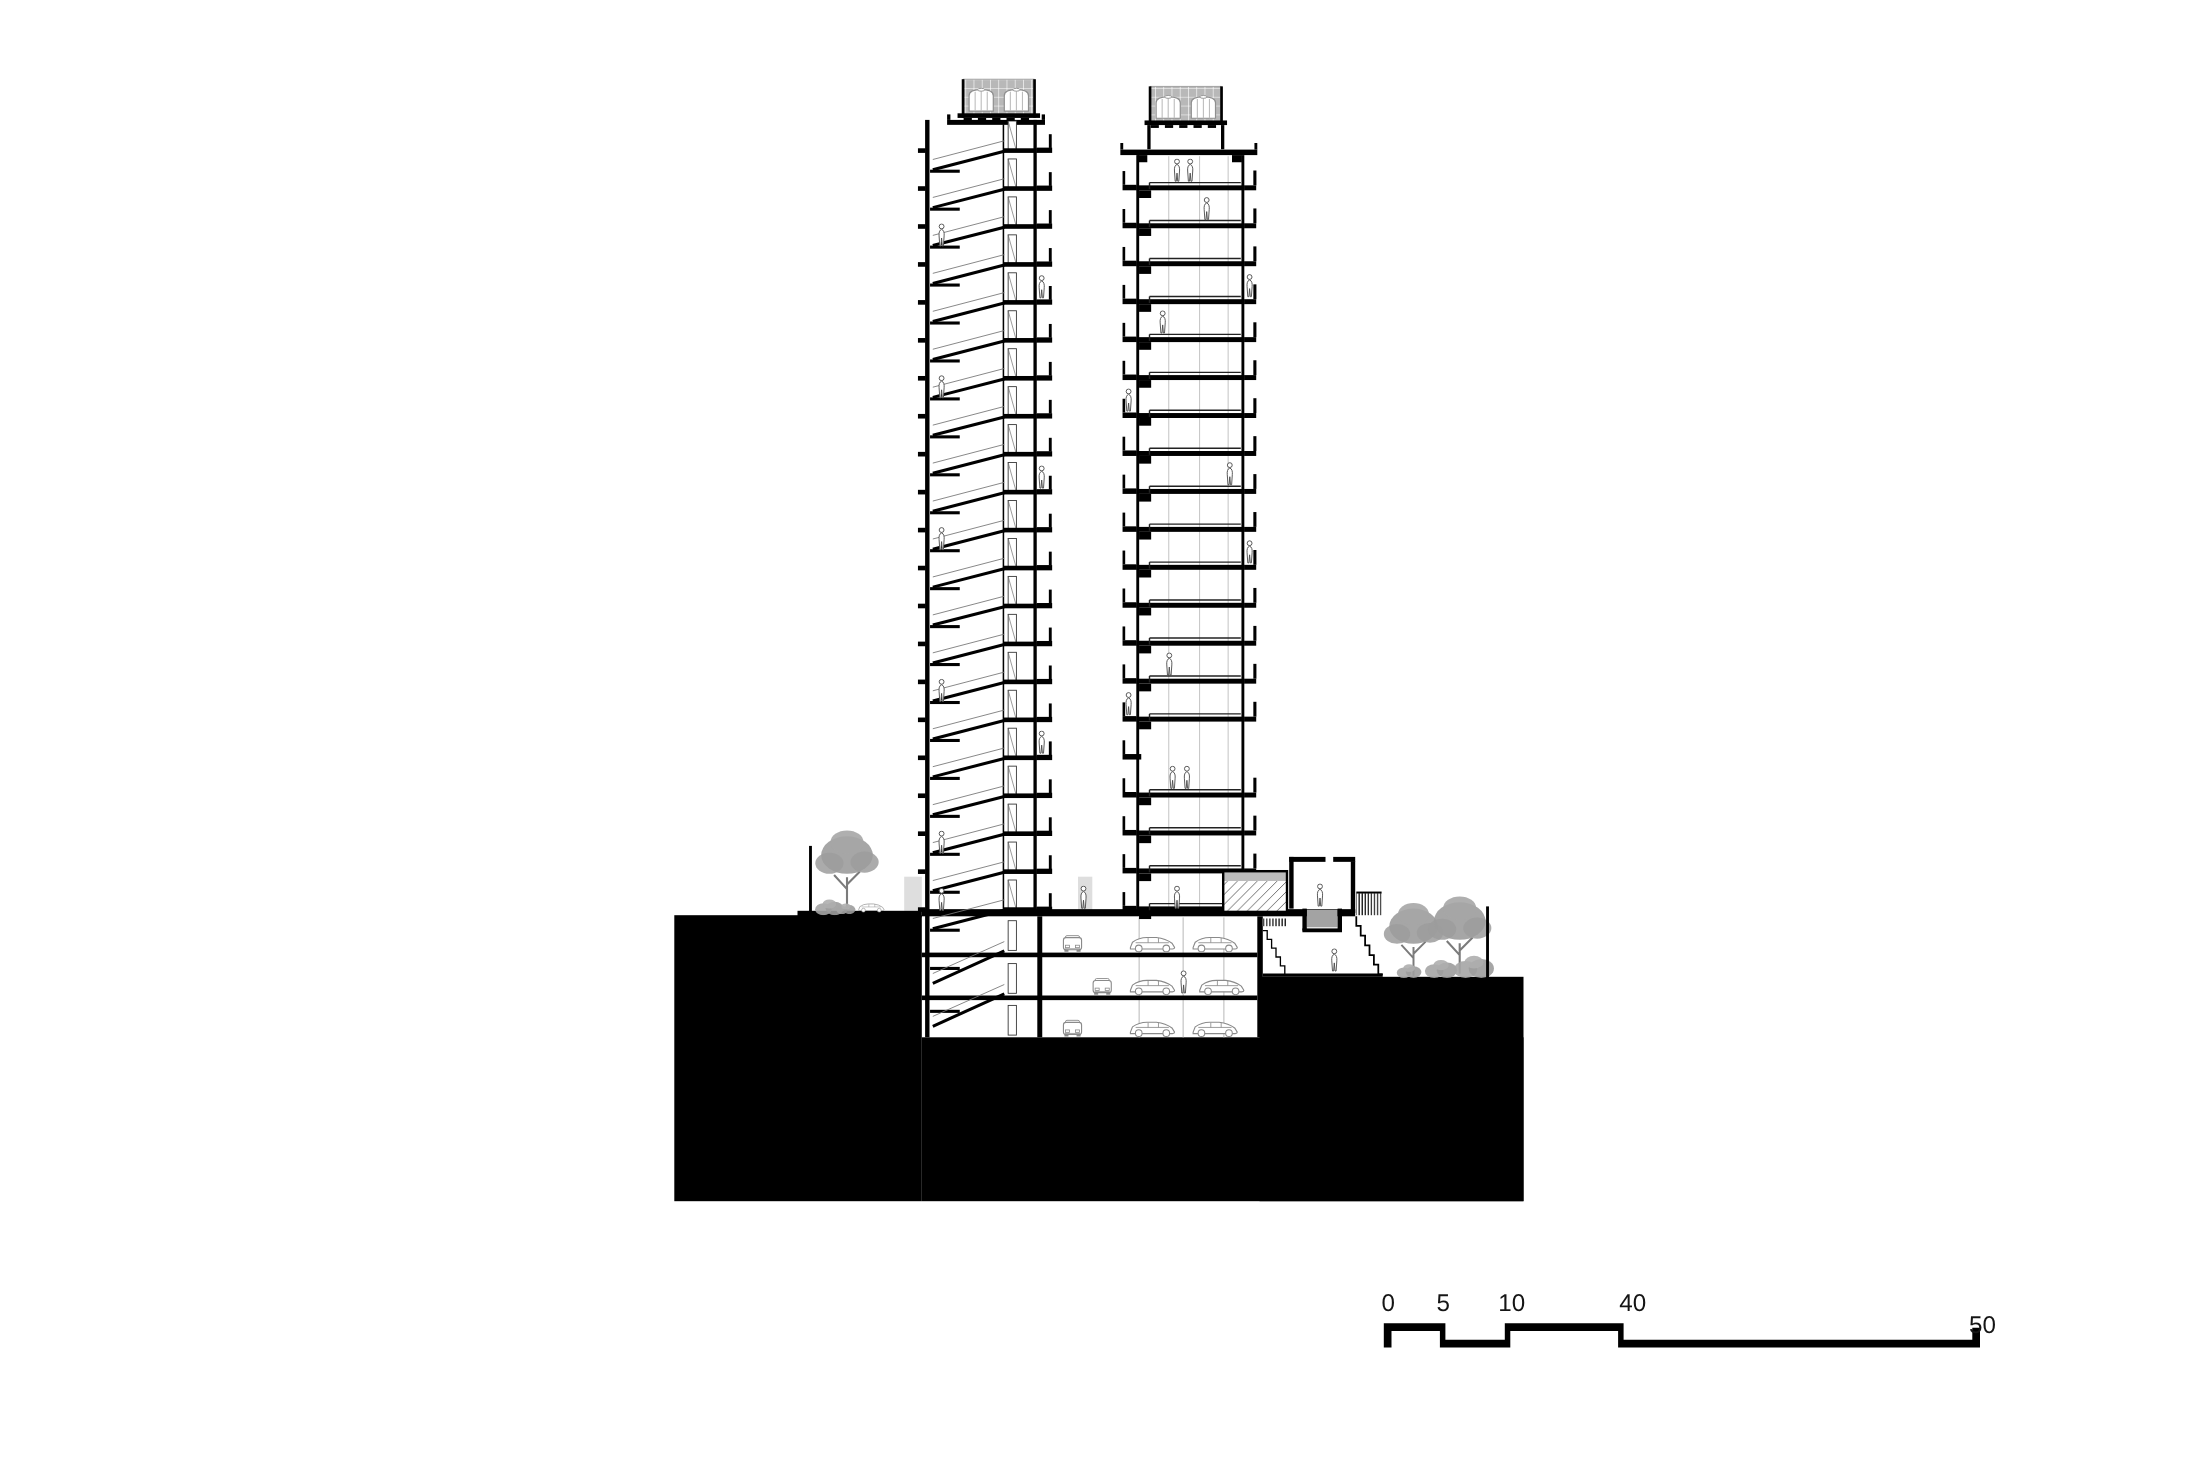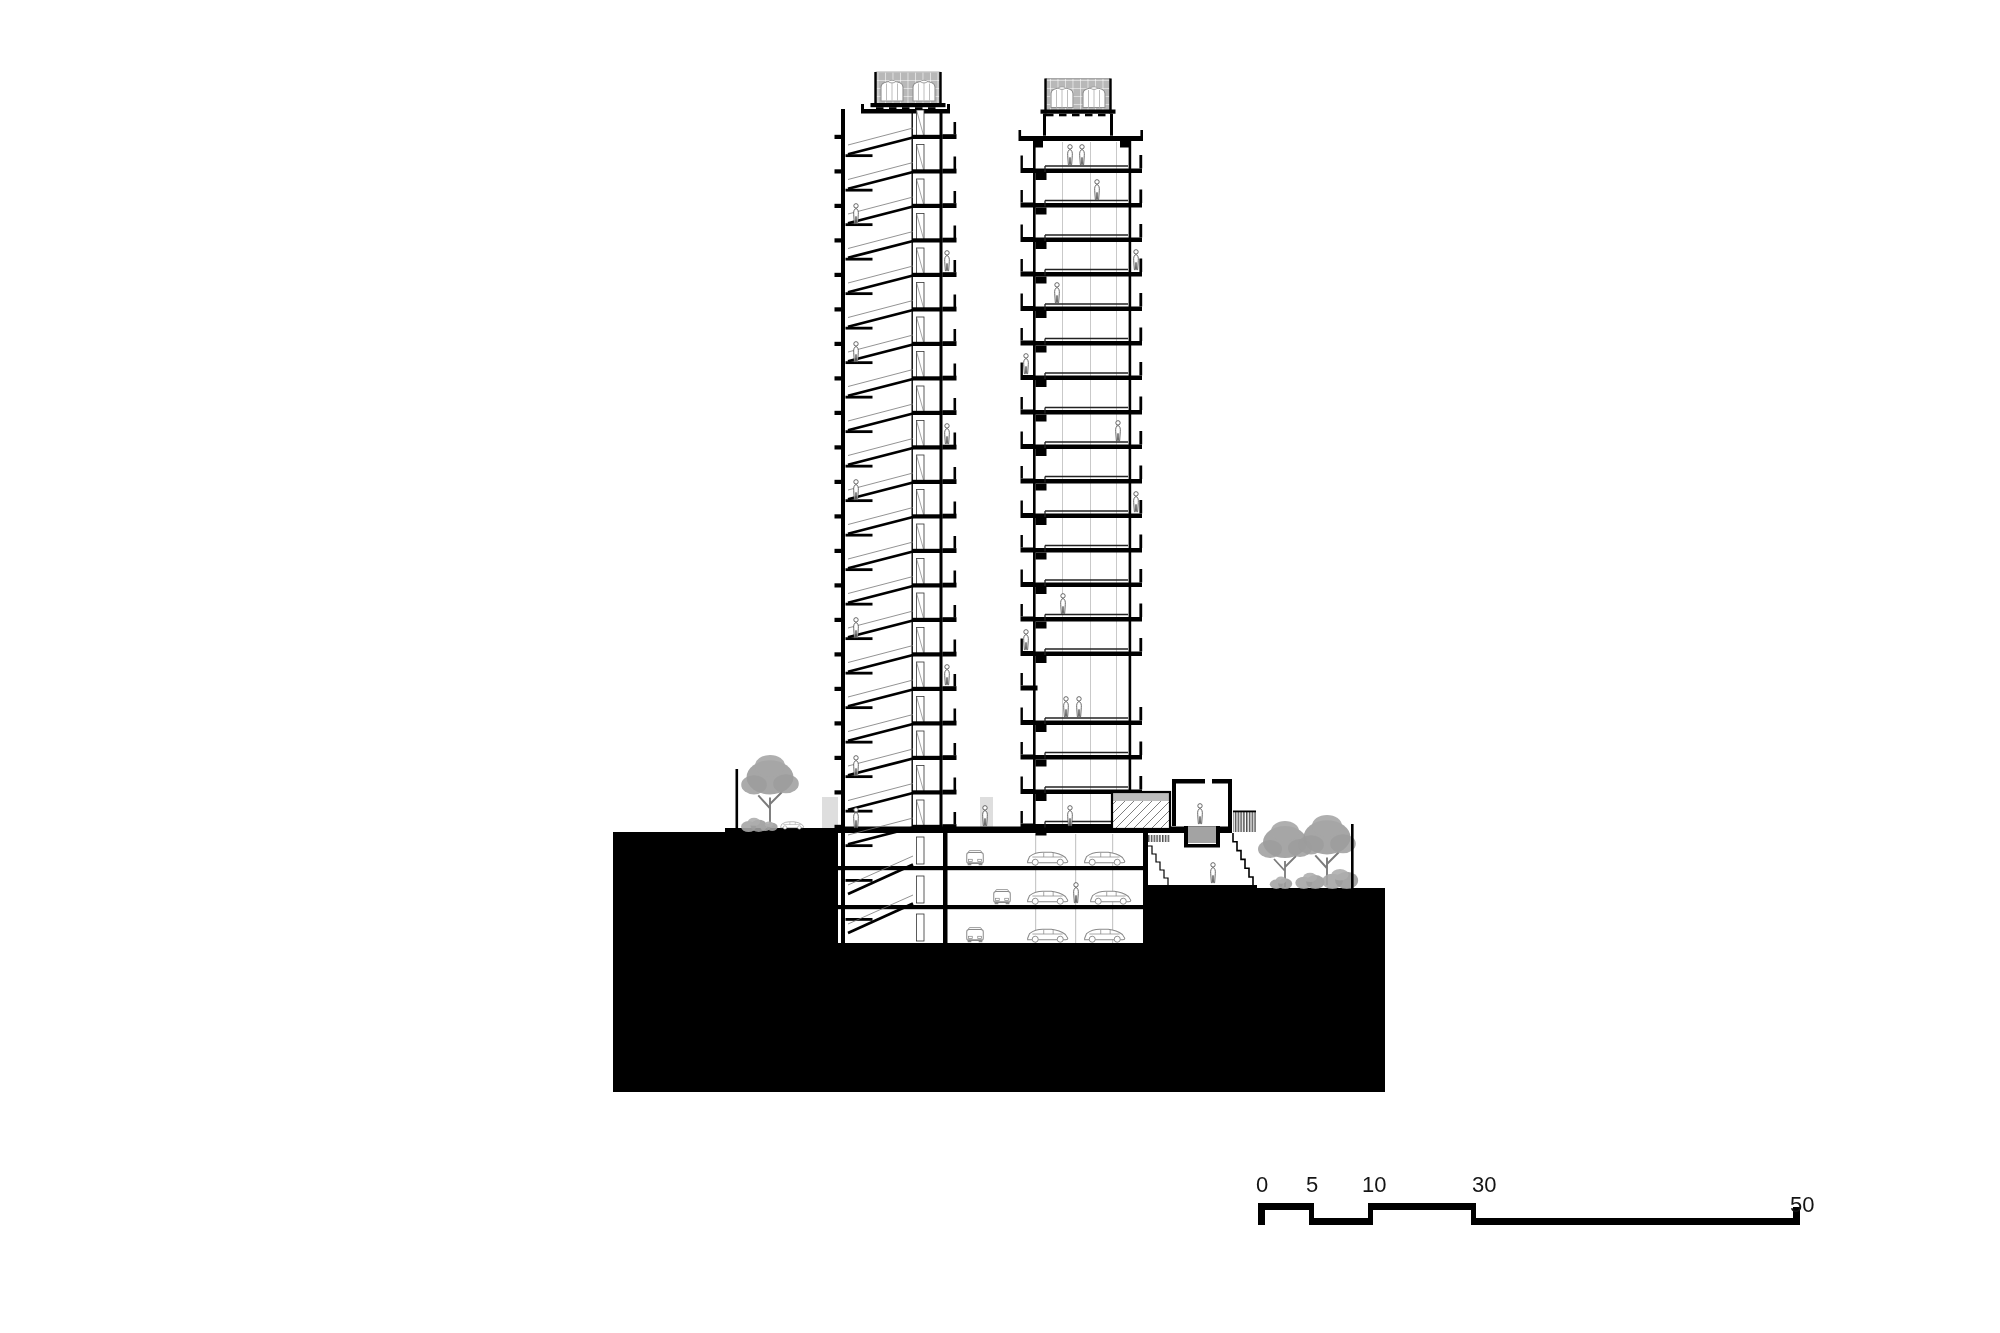--- a/index.html
+++ b/index.html
@@ -556,15 +556,15 @@
         <use href="#person" x="1131.4" y="491" width="9.2" height="22"></use>
       </g>
     <g id="gScale">
         <path fill="#000000" stroke="none" d="M1258 1203 H1314 V1218 H1368 V1203 H1476 V1218 H1793 V1207 H1800 V1225 H1471 V1210 H1373 V1225 H1309 V1210 H1265 V1225 H1258 Z"></path>
       </g>
   </svg>
 
   <span class="scale-label" style="left: 1256px; top: 1174px;">0</span>
   <span class="scale-label" style="left: 1306px; top: 1174px;">5</span>
   <span class="scale-label" style="left: 1362px; top: 1174px;">10</span>
-  <span class="scale-label" style="left: 1472px; top: 1174px;">30</span>
+  <span class="scale-label" style="left: 1472px; top: 1174px;">40</span>
   <span class="scale-label" style="left: 1790px; top: 1174px; margin-top: 20px;">50</span>
 </div>
 
 </body></html>

